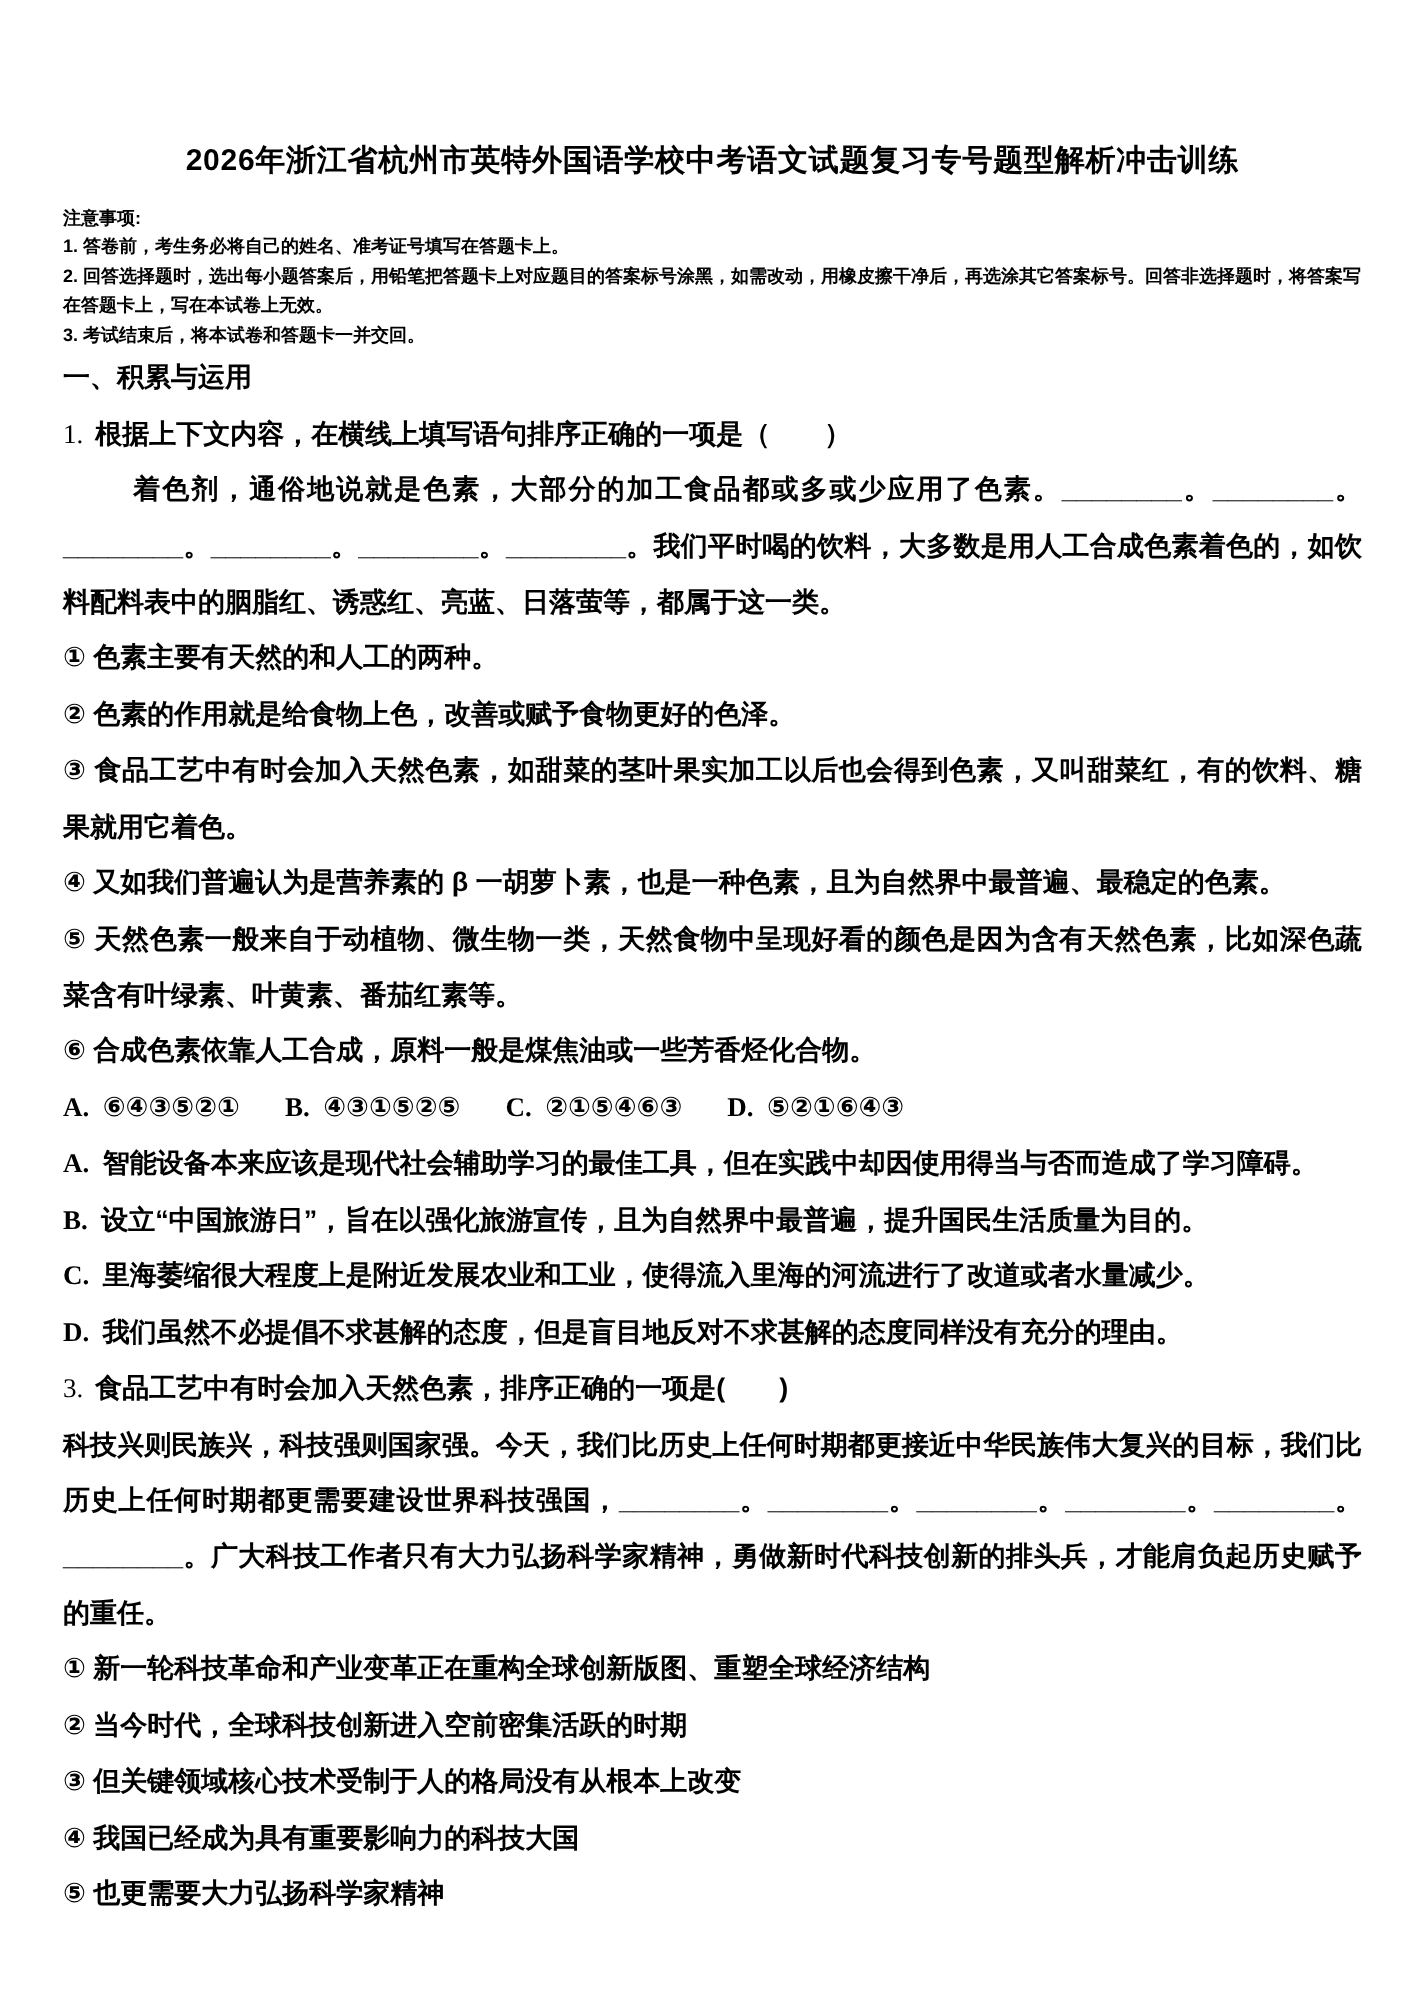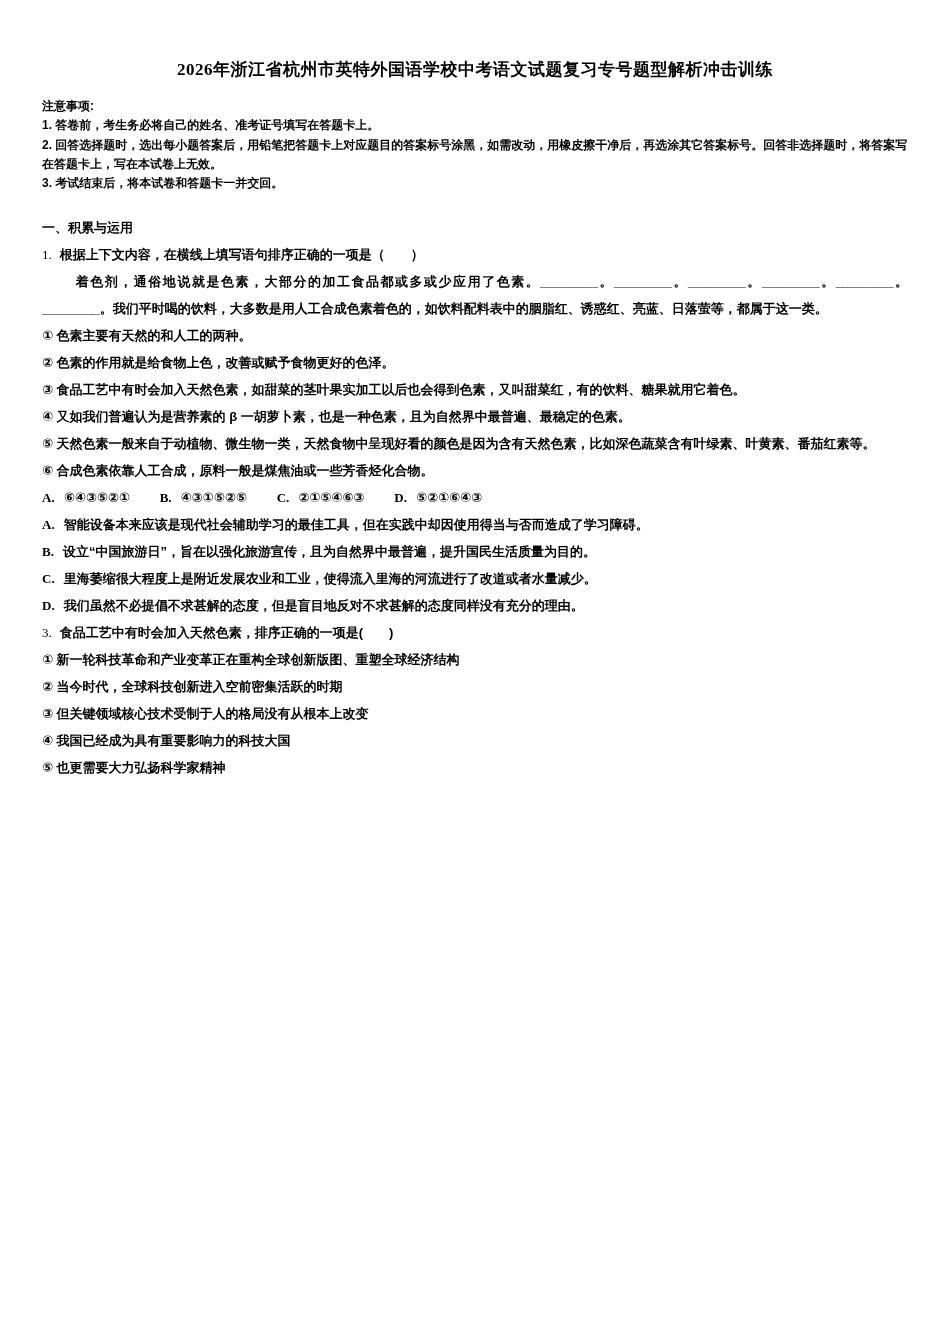--- a/index.html
+++ b/index.html
@@ -15,38 +15,36 @@
     overflow: hidden;
   }
   .page {
     box-sizing: border-box;
     width: 950px;
     height: 1344px;
     padding: 0 42px;
   }
   .title {
     margin: 0;
-    padding-top: 58px;
-    font-size: 17px;
+    padding-top: 93px;
+    font-size: 20px;
     font-weight: 700;
     text-align: center;
     letter-spacing: 0.5px;
     line-height: 1.45;
-    font-family: Liberation Serif, serif;
   }
   .notice {
     margin-top: 14px;
     font-size: 12px;
     font-weight: 600;
     line-height: 1.62;
   }
   .notice p { margin: 0; }
   .main {
-    margin-top: 20px;
-    font-size: 13px;
+    font-size: 18px;
     font-weight: 600;
     line-height: 2.08;
   }
   .main p { margin: 0; text-align: justify; }
   .section-heading { font-weight: 700; }
   .q-stem .qnum {
     font-family: "Liberation Serif", "DejaVu Serif", serif;
     font-weight: 400;
     margin-right: 8px;
   }
@@ -99,20 +97,21 @@
     </div>
 
     <p class="option-line"><span class="opt-label">A.</span><span>智能设备本来应该是现代社会辅助学习的最佳工具，但在实践中却因使用得当与否而造成了学习障碍。</span></p>
     <p class="option-line"><span class="opt-label">B.</span><span>设立“中国旅游日”，旨在以强化旅游宣传，且为自然界中最普遍，提升国民生活质量为目的。</span></p>
     <p class="option-line"><span class="opt-label">C.</span><span>里海萎缩很大程度上是附近发展农业和工业，使得流入里海的河流进行了改道或者水量减少。</span></p>
     <p class="option-line"><span class="opt-label">D.</span><span>我们虽然不必提倡不求甚解的态度，但是盲目地反对不求甚解的态度同样没有充分的理由。</span></p>
 
     <p class="q-stem">
       <span class="qnum">3.</span><span>食品工艺中有时会加入天然色素，排序正确的一项是(　　)</span>
     </p>
+    <p class="passage">科技兴则民族兴，科技强则国家强。今天，我们比历史上任何时期都更接近中华民族伟大复兴的目标，我们比历史上任何时期都更需要建设世界科技强国，________。________。________。________。________。________。广大科技工作者只有大力弘扬科学家精神，勇做新时代科技创新的排头兵，才能肩负起历史赋予的重任。</p>
     <p class="item">① 新一轮科技革命和产业变革正在重构全球创新版图、重塑全球经济结构</p>
     <p class="item">② 当今时代，全球科技创新进入空前密集活跃的时期</p>
     <p class="item">③ 但关键领域核心技术受制于人的格局没有从根本上改变</p>
     <p class="item">④ 我国已经成为具有重要影响力的科技大国</p>
     <p class="item">⑤ 也更需要大力弘扬科学家精神</p>
 
   </div>
 </div>
 
 </body></html>

